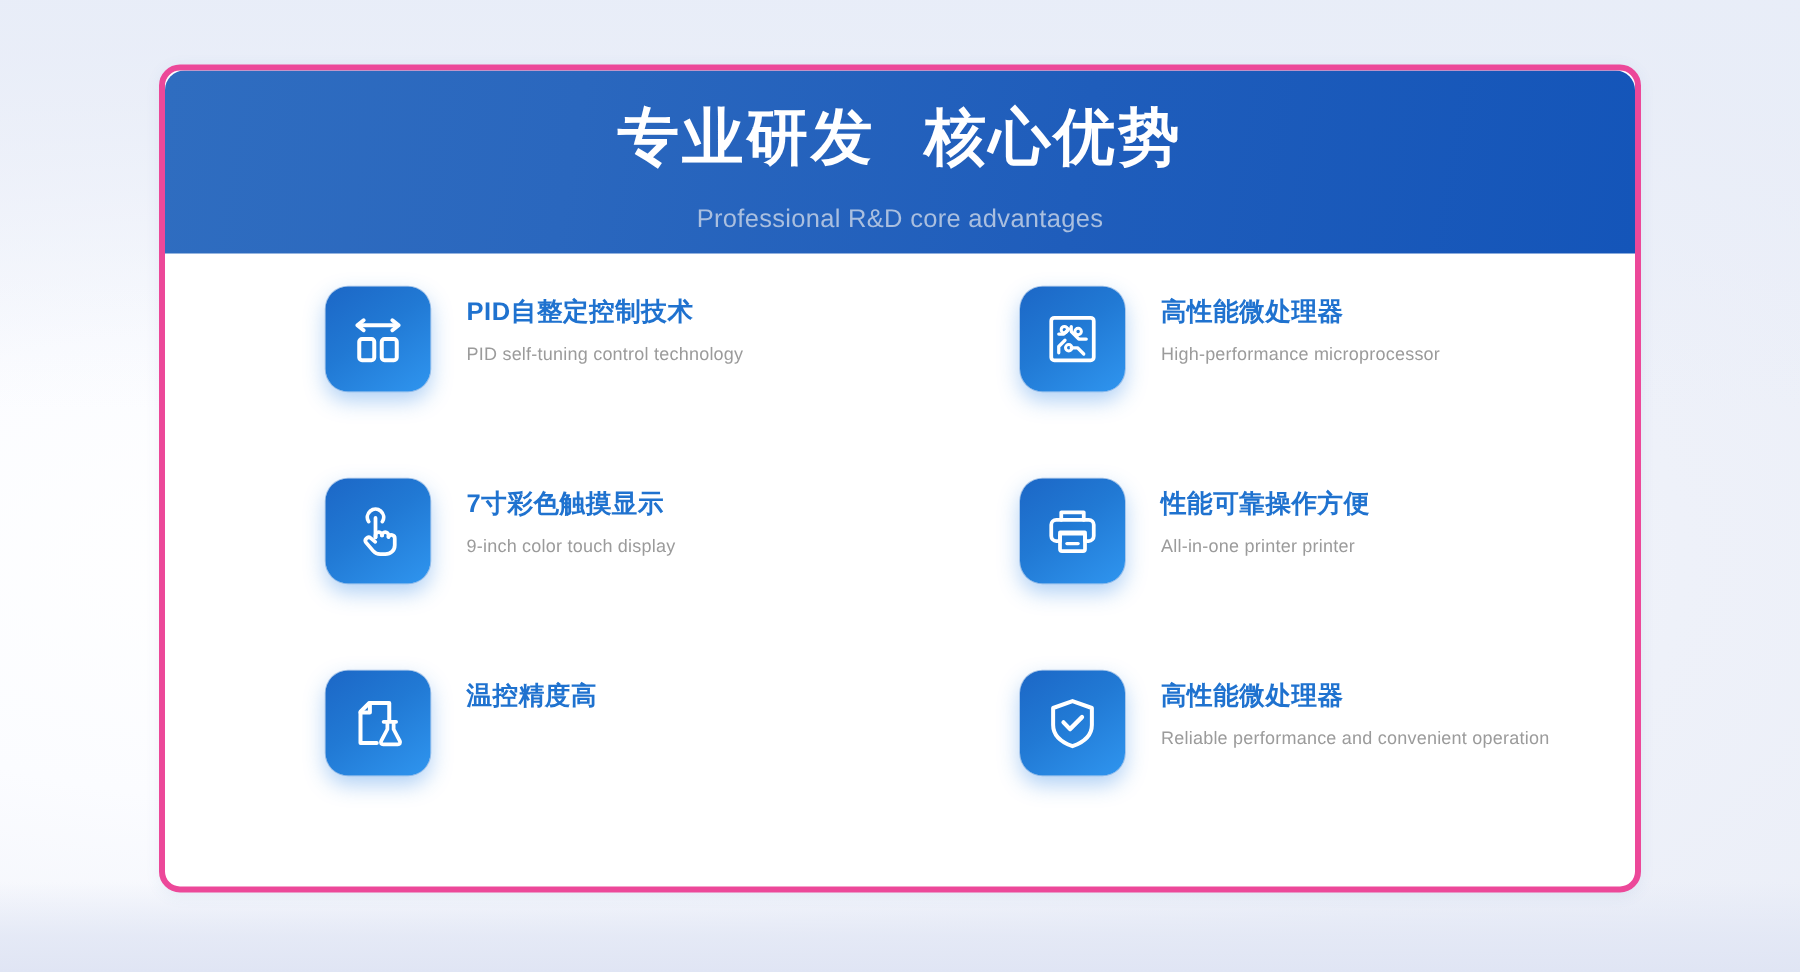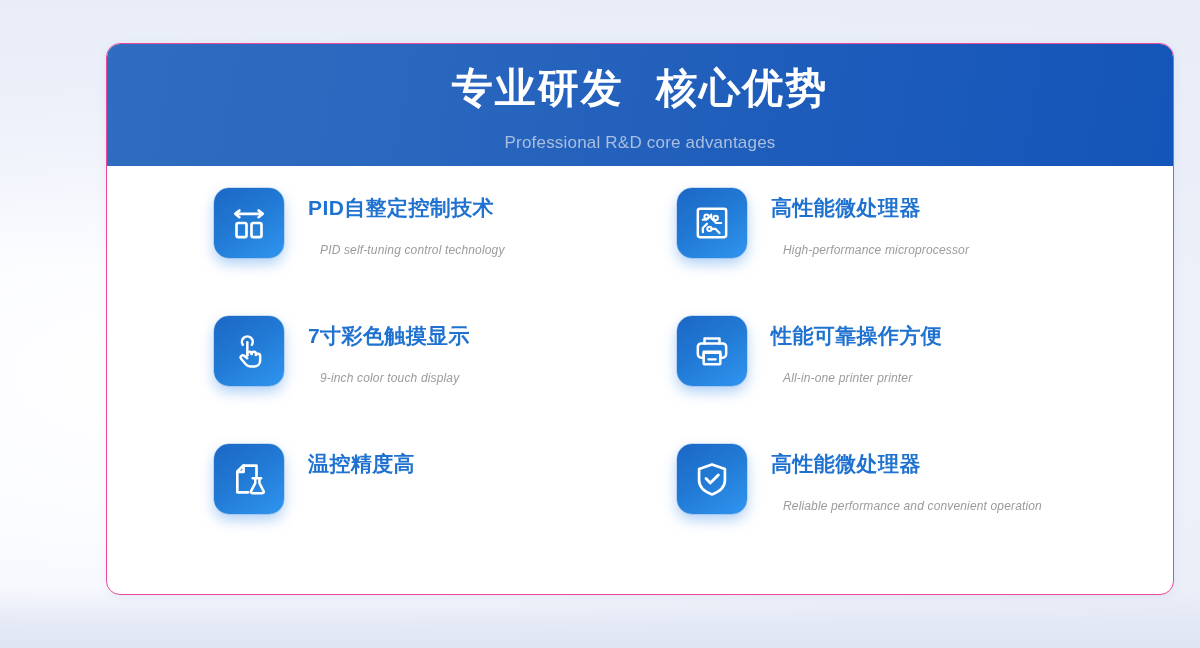--- a/index.html
+++ b/index.html
@@ -36,25 +36,25 @@
     height: 60px;
     background: linear-gradient(180deg, rgba(227,232,246,0.0) 0%, rgba(226,231,245,0.85) 60%, rgba(224,229,244,1) 100%);
     pointer-events: none;
   }
 
   
   .card {
     position: absolute;
     left: 106px;
     top: 43px;
-    width: 1068px;
+    width: 988px;
     height: 552px;
     border-radius: 14px;
     background: #ffffff;
-    border: 1px solid #ec4899;
+    border: 4px solid #ec4899;
     box-sizing: border-box;
     box-shadow: 0 2px 10px rgba(70,110,180,0.08);
     overflow: hidden;
   }
 
   .card-header {
     position: relative;
     height: 122px;
     background: linear-gradient(100deg, #2f6dc0 0%, #2a67be 28%, #1f5dbb 62%, #1455b9 100%);
     border-radius: 13px 13px 0 0;
@@ -112,36 +112,35 @@
     width: 40px;
     height: 40px;
     display: block;
   }
   .feature-text {
     padding-top: 7px;
     min-width: 0;
   }
   .feature-title {
     margin: 0;
-    font-size: 21px;
+    font-size: 17px;
     font-weight: 700;
     color: #1f72cf;
     letter-spacing: 0.4px;
     line-height: 1.2;
     white-space: nowrap;
   }
   .feature-desc {
-    margin: 12px;
+    margin: 0;
     padding-top: 11px;
     font-size: 12px;
     font-weight: 400;
     color: #9b9b9b;
     letter-spacing: 0.15px;
     white-space: nowrap;
-    font-style: italic;
   }
 </style>
 </head>
 <body>
 
 <div id="page-bg"></div>
 <div id="page-bg-sheen"></div>
 <div id="page-bg-bottom"></div>
 
 <div class="card">

